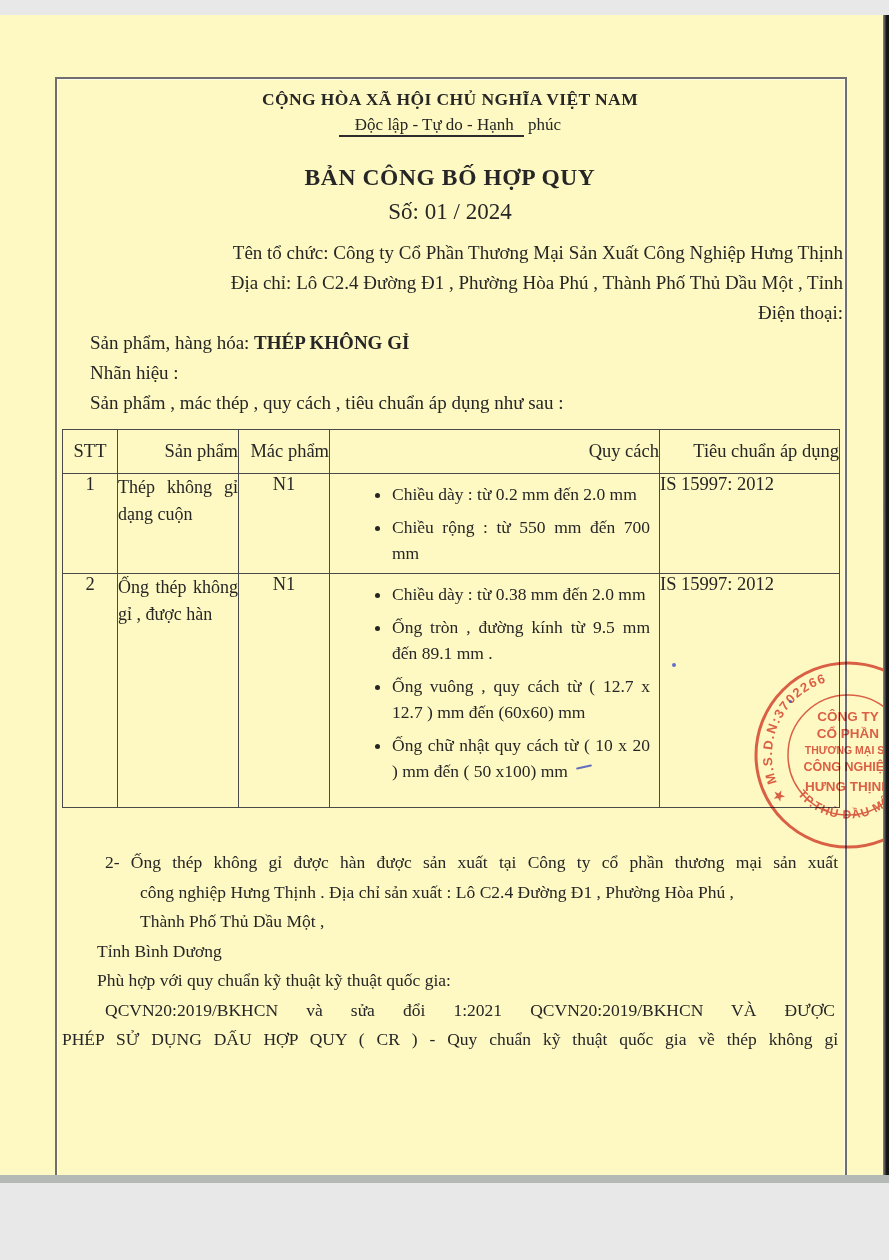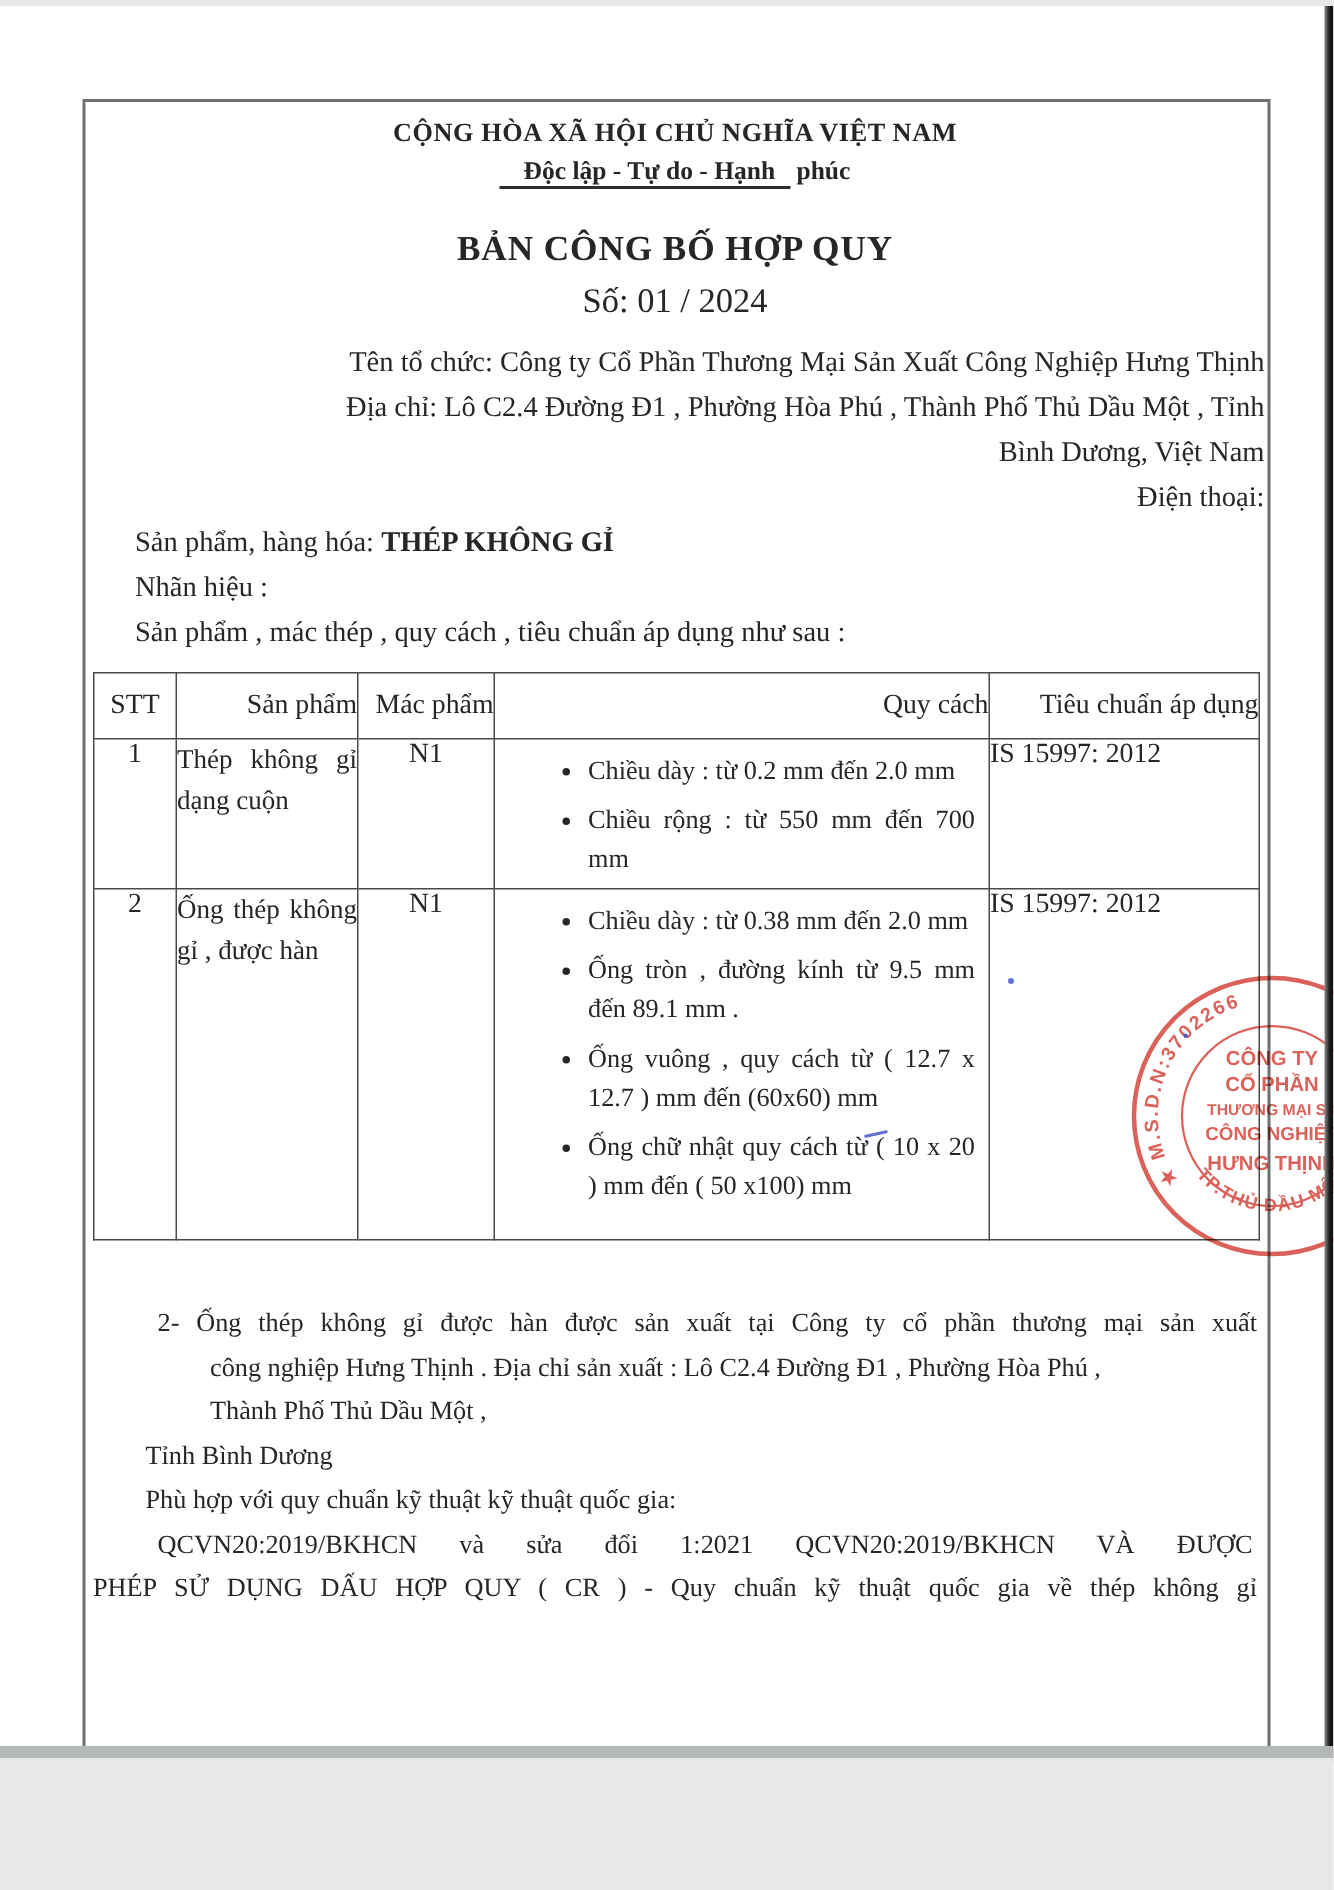--- a/index.html
+++ b/index.html
@@ -1,37 +1,37 @@
 <!DOCTYPE html>
 <html><head>
 <meta charset="utf-8">
 <style>
   html,body { margin:0; padding:0; background:#e8e8e8; }
   .scan {
     position: relative;
     width: 889px; height: 1168px;
-    margin: 4px auto;
-    background: #ffffff;
+    margin: 15px auto;
+    background: #fef9c3;
     overflow: hidden;
     font-family: "Liberation Serif", "DejaVu Serif", serif;
     color: #262626;
   }
   .frame {
     position: absolute;
     left: 55px; top: 62px;
     width: 788px; height: 1098px;
     border: 2px solid #6f6f6f;
     box-shadow: inset 0 0 0 1px rgba(255,255,255,.6);
   }
   .content { position: absolute; left: 57px; top: 64px; width: 786px; }
 
   
   .hdr { text-align: center; }
   .national-title { padding-top: 7px; font-size: 17.5px; font-weight: bold; letter-spacing: .4px; line-height: 26px; }
-  .motto { font-size: 17px; font-weight: bold; line-height: 25px; }
+  .motto { font-size: 17px; font-weight: normal; line-height: 25px; }
   .motto .u { border-bottom: 2px solid #2c2c2c; padding: 0 10px 1px 16px; }
   .doc-title { margin-top: 25px; font-size: 23.5px; font-weight: bold; letter-spacing: .6px; line-height: 30px; }
   .doc-number { margin-top: 7px; font-size: 23px; line-height: 26px; }
 
   
   .info { margin-top: 13px; font-size: 19px; line-height: 30px; }
   .info .p { margin-left: 25px; text-align: right; }
   .info .p2 { margin-left: 33px; }
   .b { font-weight: bold; font-family: Liberation Serif, serif; }
 
@@ -91,21 +91,20 @@
       <div class="national-title">CỘNG HÒA XÃ HỘI CHỦ NGHĨA VIỆT NAM</div>
       <div class="motto"><span class="u">Độc lập - Tự do - Hạnh</span><span> phúc</span></div>
       <div class="doc-title">BẢN CÔNG BỐ HỢP QUY</div>
       <div class="doc-number">Số: 01 / 2024</div>
     </div>
 
     <div class="info">
       <div class="p">Tên tổ chức: Công ty Cổ Phần Thương Mại Sản Xuất Công Nghiệp Hưng Thịnh</div>
       <div class="p">
           <div class="line">Địa chỉ: Lô C2.4 Đường Đ1 , Phường Hòa Phú , Thành Phố Thủ Dầu Một , Tỉnh</div>
-          <div class="line">Bình Dương, Việt Nam</div>
         </div>
       <div class="p">Điện thoại:</div>
       <div class="p2"><span>Sản phẩm, hàng hóa: </span><span class="b">THÉP KHÔNG GỈ</span></div>
       <div class="p2">Nhãn hiệu :</div>
       <div class="p2">Sản phẩm , mác thép , quy cách , tiêu chuẩn áp dụng như sau :</div>
     </div>
 
     <table class="spec">
       <colgroup>
         <col style="width:55px">

